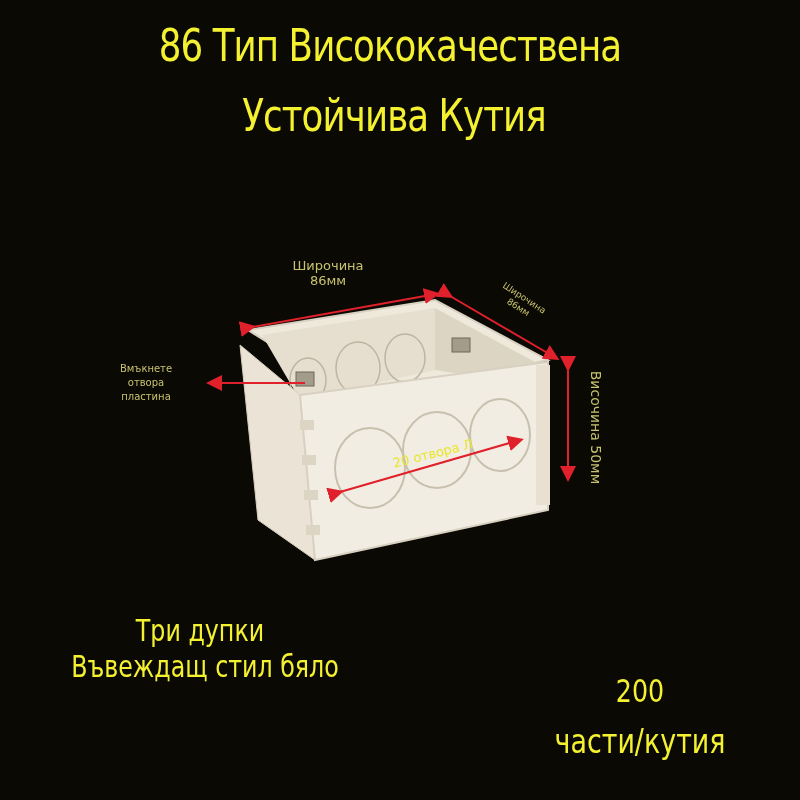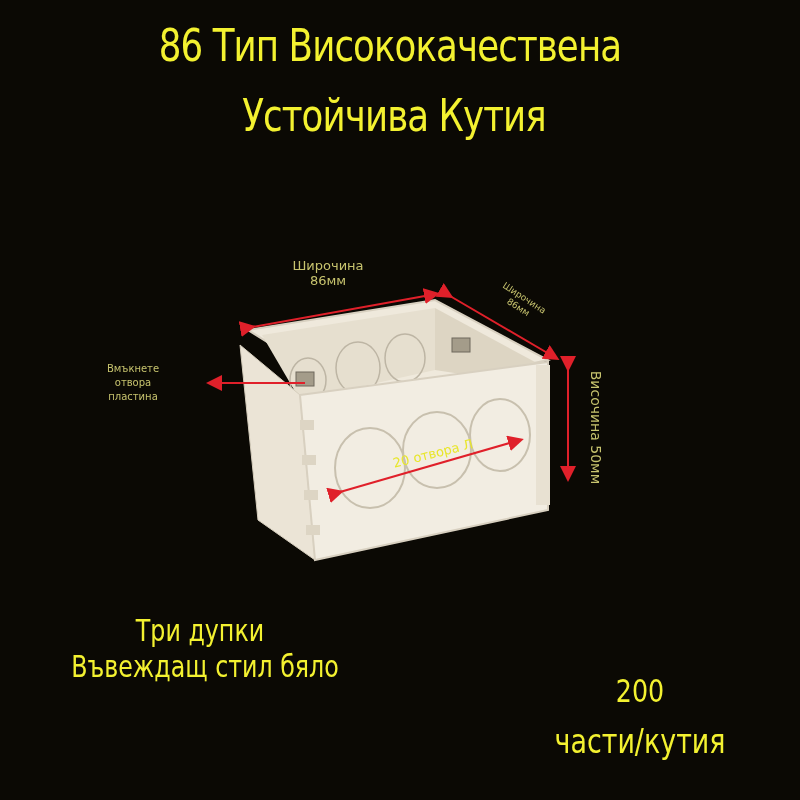--- a/index.html
+++ b/index.html
@@ -65,21 +65,21 @@
 
   <div class="small" style="left:288px;top:258px;width:80px;font-size:13px;">
     <div>Широчина</div>
     <div>86мм</div>
   </div>
   <div class="small" style="left:486px;top:292px;width:70px;font-size:9px;line-height:11px;transform:rotate(33deg);">
     <div>Широчина</div>
     <div>86мм</div>
   </div>
   <div class="small" style="left:535px;top:420px;width:120px;font-size:14px;transform:rotate(90deg);">Височина 50мм</div>
-  <div class="small" style="left:88px;top:362px;width:90px;font-size:10px;line-height:14px;">
+  <div class="small" style="left:101px;top:362px;width:90px;font-size:10px;line-height:14px;">
     <div>Вмъкнете</div>
     <div>отвора</div>
     <div>пластина</div>
   </div>
   <div class="small" style="left:378px;top:446px;width:110px;font-size:13px;color:#e8e62a;transform:rotate(-14deg);">20 отвора Л</div>
 
   <div class="feat yellow" style="left:50px;top:612px;width:300px;">Три дупки</div>
   <div class="feat yellow" style="left:5px;top:648px;width:400px;">Въвеждащ стил бяло</div>
 
   <div class="feat yellow" style="left:560px;top:672px;width:160px;font-size:32px;">200</div>

